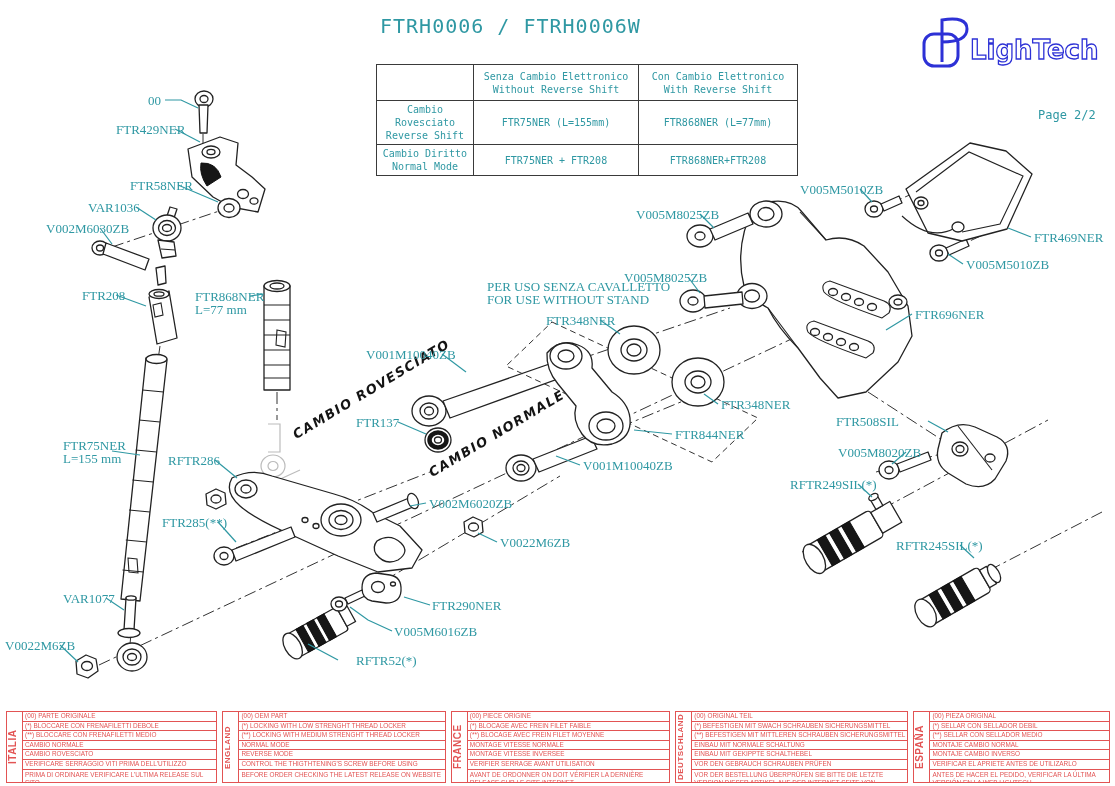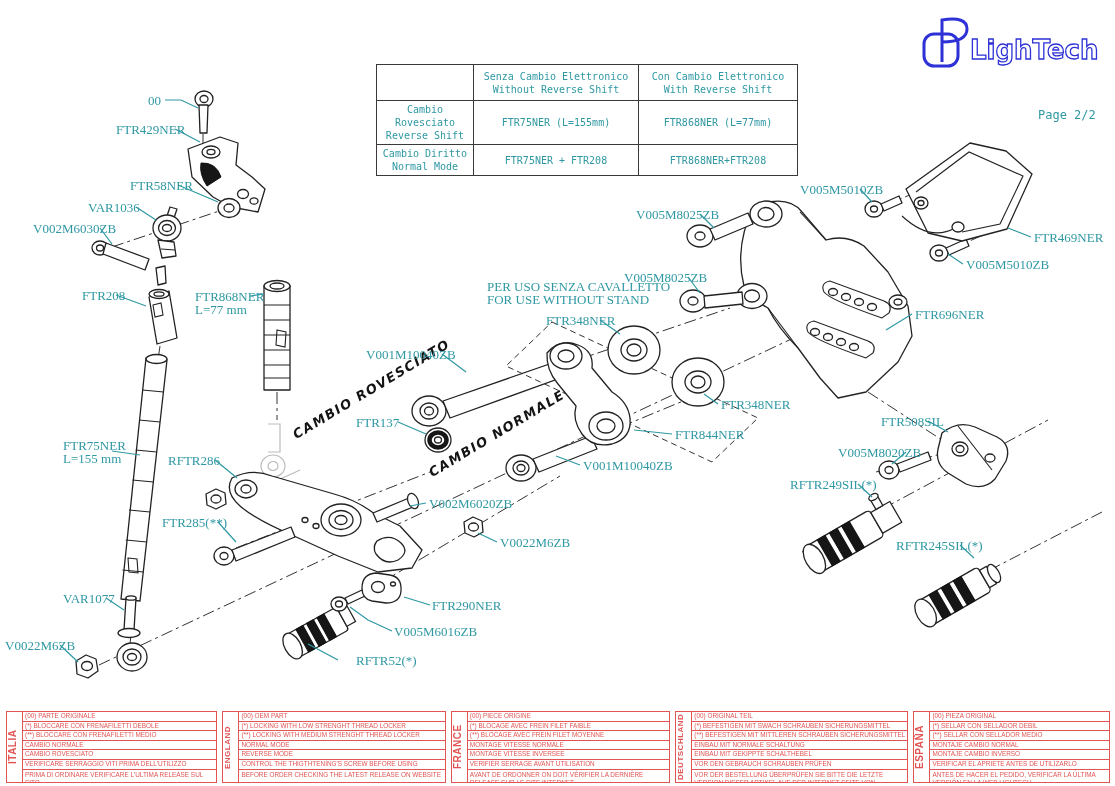--- a/index.html
+++ b/index.html
@@ -279,20 +279,21 @@
       <polyline class="ld" points="963,264 948,254"></polyline>
       <polyline class="ld" points="1031,237 1008,228"></polyline>
       <polyline class="ld" points="912,314 886,330"></polyline>
       <polyline class="ld" points="928,421 948,432"></polyline>
       <polyline class="ld" points="906,452 892,464"></polyline>
       <polyline class="ld" points="858,484 872,497"></polyline>
       <polyline class="ld" points="960,545 974,558"></polyline>
     </g>
   </svg>
 
+  <div class="title">FTRH0006 / FTRH0006W</div>
 
   <svg class="logo" width="180" height="62" viewBox="0 0 180 62">
     <rect x="4" y="22" width="34" height="32" rx="10" fill="none" stroke="#2d31d6" stroke-width="3"></rect>
     <path d="M22,50 L22,8 Q47,4 47,17 Q47,30 22,30" fill="none" stroke="#2d31d6" stroke-width="3"></path>
     <text x="50" y="47" font-family="DejaVu Sans, sans-serif" font-size="26" font-weight="bold" fill="#ffffff" stroke="#2d31d6" stroke-width="1.3">LighTech</text>
   </svg>
 
   <div class="pagenum">Page 2/2</div>
 
   <table class="ptable">
@@ -319,21 +320,21 @@
   </tbody>
     </table>
 
   <div class="annot" style="left:294px;top:428px">CAMBIO ROVESCIATO</div>
   <div class="annot" style="left:430px;top:466px">CAMBIO NORMALE</div>
 
   <div class="lbl" style="left:148px;top:95px">00</div>
   <div class="lbl" style="left:116px;top:124px">FTR429NER</div>
   <div class="lbl" style="left:130px;top:180px">FTR58NER</div>
   <div class="lbl" style="left:88px;top:202px">VAR1036</div>
-  <div class="lbl" style="left:33px;top:223px">V002M6030ZB</div>
+  <div class="lbl" style="left:46px;top:223px">V002M6030ZB</div>
   <div class="lbl" style="left:82px;top:290px">FTR208</div>
   <div class="lbl" style="left:195px;top:291px">FTR868NER
 L=77 mm</div>
   <div class="lbl" style="left:63px;top:440px">FTR75NER
 L=155 mm</div>
   <div class="lbl" style="left:168px;top:455px">RFTR286</div>
   <div class="lbl" style="left:162px;top:517px">FTR285(**)</div>
   <div class="lbl" style="left:63px;top:593px">VAR1077</div>
   <div class="lbl" style="left:5px;top:640px">V0022M6ZB</div>
   <div class="lbl" style="left:366px;top:349px">V001M10040ZB</div>
@@ -348,21 +349,21 @@
   <div class="lbl" style="left:546px;top:315px">FTR348NER</div>
   <div class="lbl" style="left:721px;top:399px">FTR348NER</div>
   <div class="lbl" style="left:675px;top:429px">FTR844NER</div>
   <div class="lbl" style="left:583px;top:460px">V001M10040ZB</div>
   <div class="lbl" style="left:636px;top:209px">V005M8025ZB</div>
   <div class="lbl" style="left:624px;top:272px">V005M8025ZB</div>
   <div class="lbl" style="left:800px;top:184px">V005M5010ZB</div>
   <div class="lbl" style="left:966px;top:259px">V005M5010ZB</div>
   <div class="lbl" style="left:1034px;top:232px">FTR469NER</div>
   <div class="lbl" style="left:915px;top:309px">FTR696NER</div>
-  <div class="lbl" style="left:881px;top:416px">FTR508SIL</div>
+  <div class="lbl" style="left:836px;top:416px">FTR508SIL</div>
   <div class="lbl" style="left:838px;top:447px">V005M8020ZB</div>
   <div class="lbl" style="left:790px;top:479px">RFTR249SIL(*)</div>
   <div class="lbl" style="left:896px;top:540px">RFTR245SIL(*)</div>
 
   <div class="footer">
     <div class="fblock" style="flex-basis:211px">
       <div class="flang">ITALIA</div>
       <div class="frows">
           <div class="frow">(00) PARTE ORIGINALE</div>
           <div class="frow">(*)  BLOCCARE CON FRENAFILETTI DEBOLE</div>

